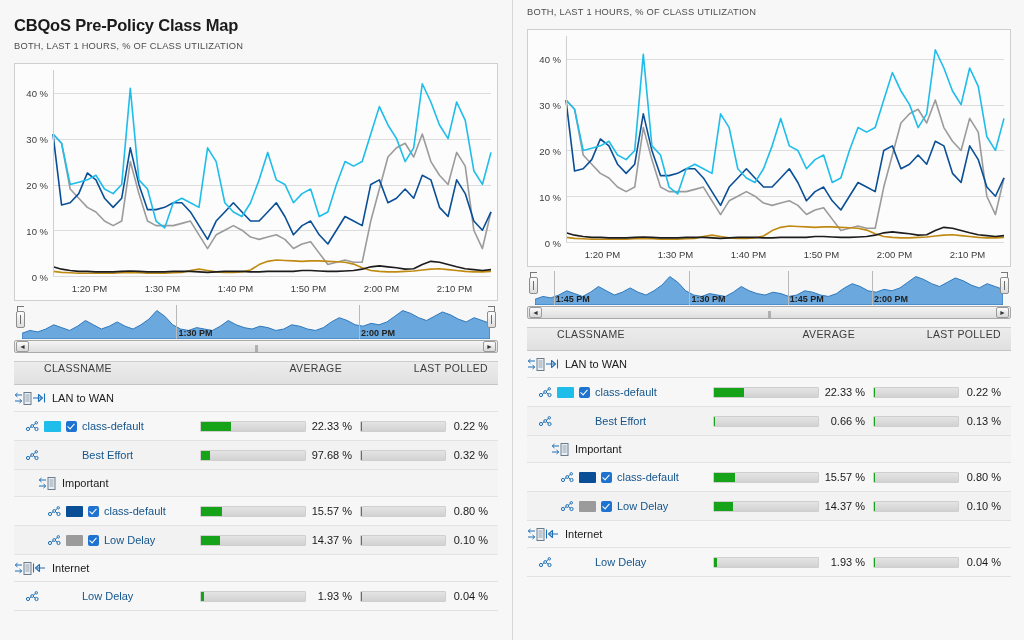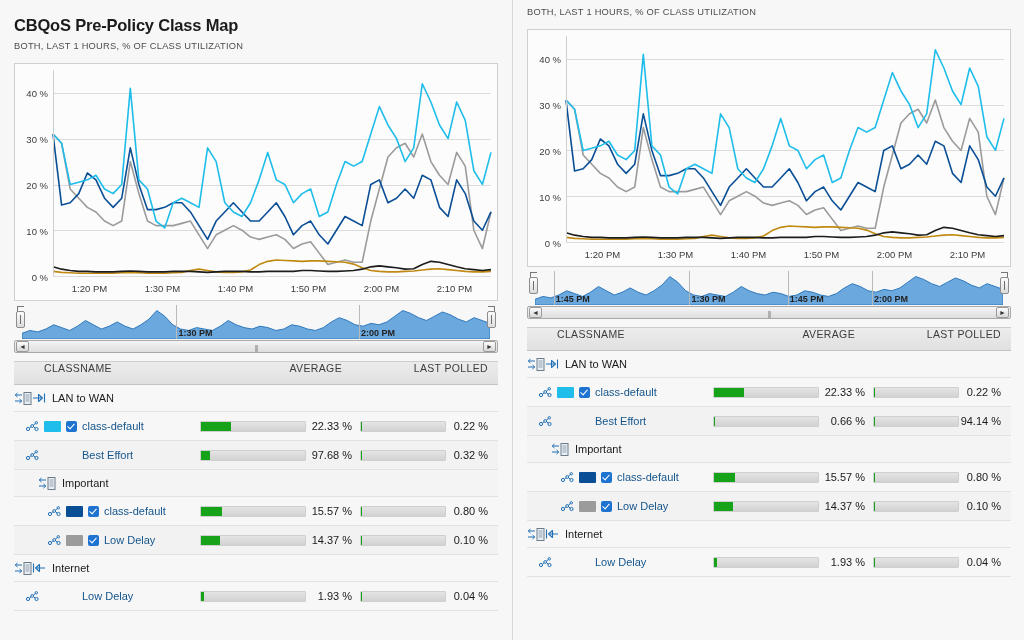--- a/index.html
+++ b/index.html
@@ -563,21 +563,21 @@
           <div class="bar-cell">
             <div class="bar">
               <div class="bar-fill" style="width: 1.2%;"></div>
             </div>
             <div class="bar-val">0.66 %</div>
           </div>
           <div class="bar-cell last">
             <div class="bar">
               <div class="bar-fill" style="width: 1.2%;"></div>
             </div>
-            <div class="bar-val">94.14 %</div>
+            <div class="bar-val">0.13 %</div>
           </div>
         </div>
         <div class="grouprow sub">
           <span class="ico">
             <svg class="i" width="9" height="12" viewBox="0 0 9 12">
               <path d="M8 3 L1.5 3 M3.5 1 L1.2 3 L3.5 5" stroke="#1f6fb5" stroke-width="1" fill="none"></path>
               <path d="M1 9 L7.5 9 M5.5 7 L7.8 9 L5.5 11" stroke="#1f6fb5" stroke-width="1" fill="none"></path>
             </svg>
           </span>
           <span class="ico">

